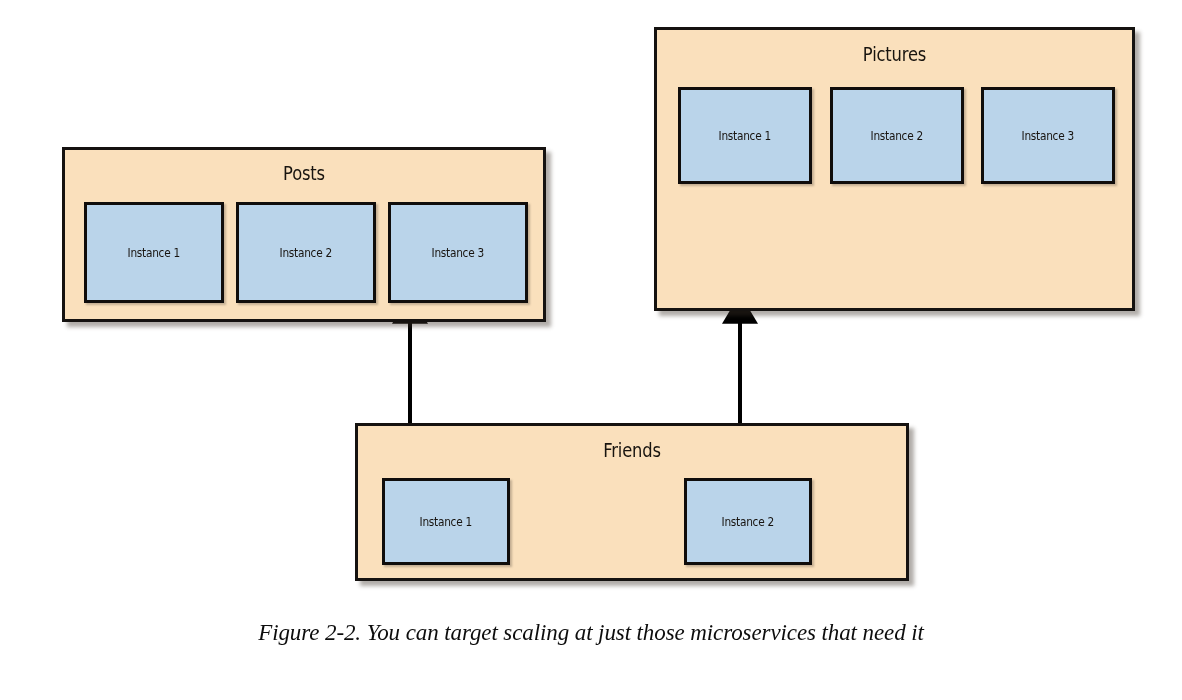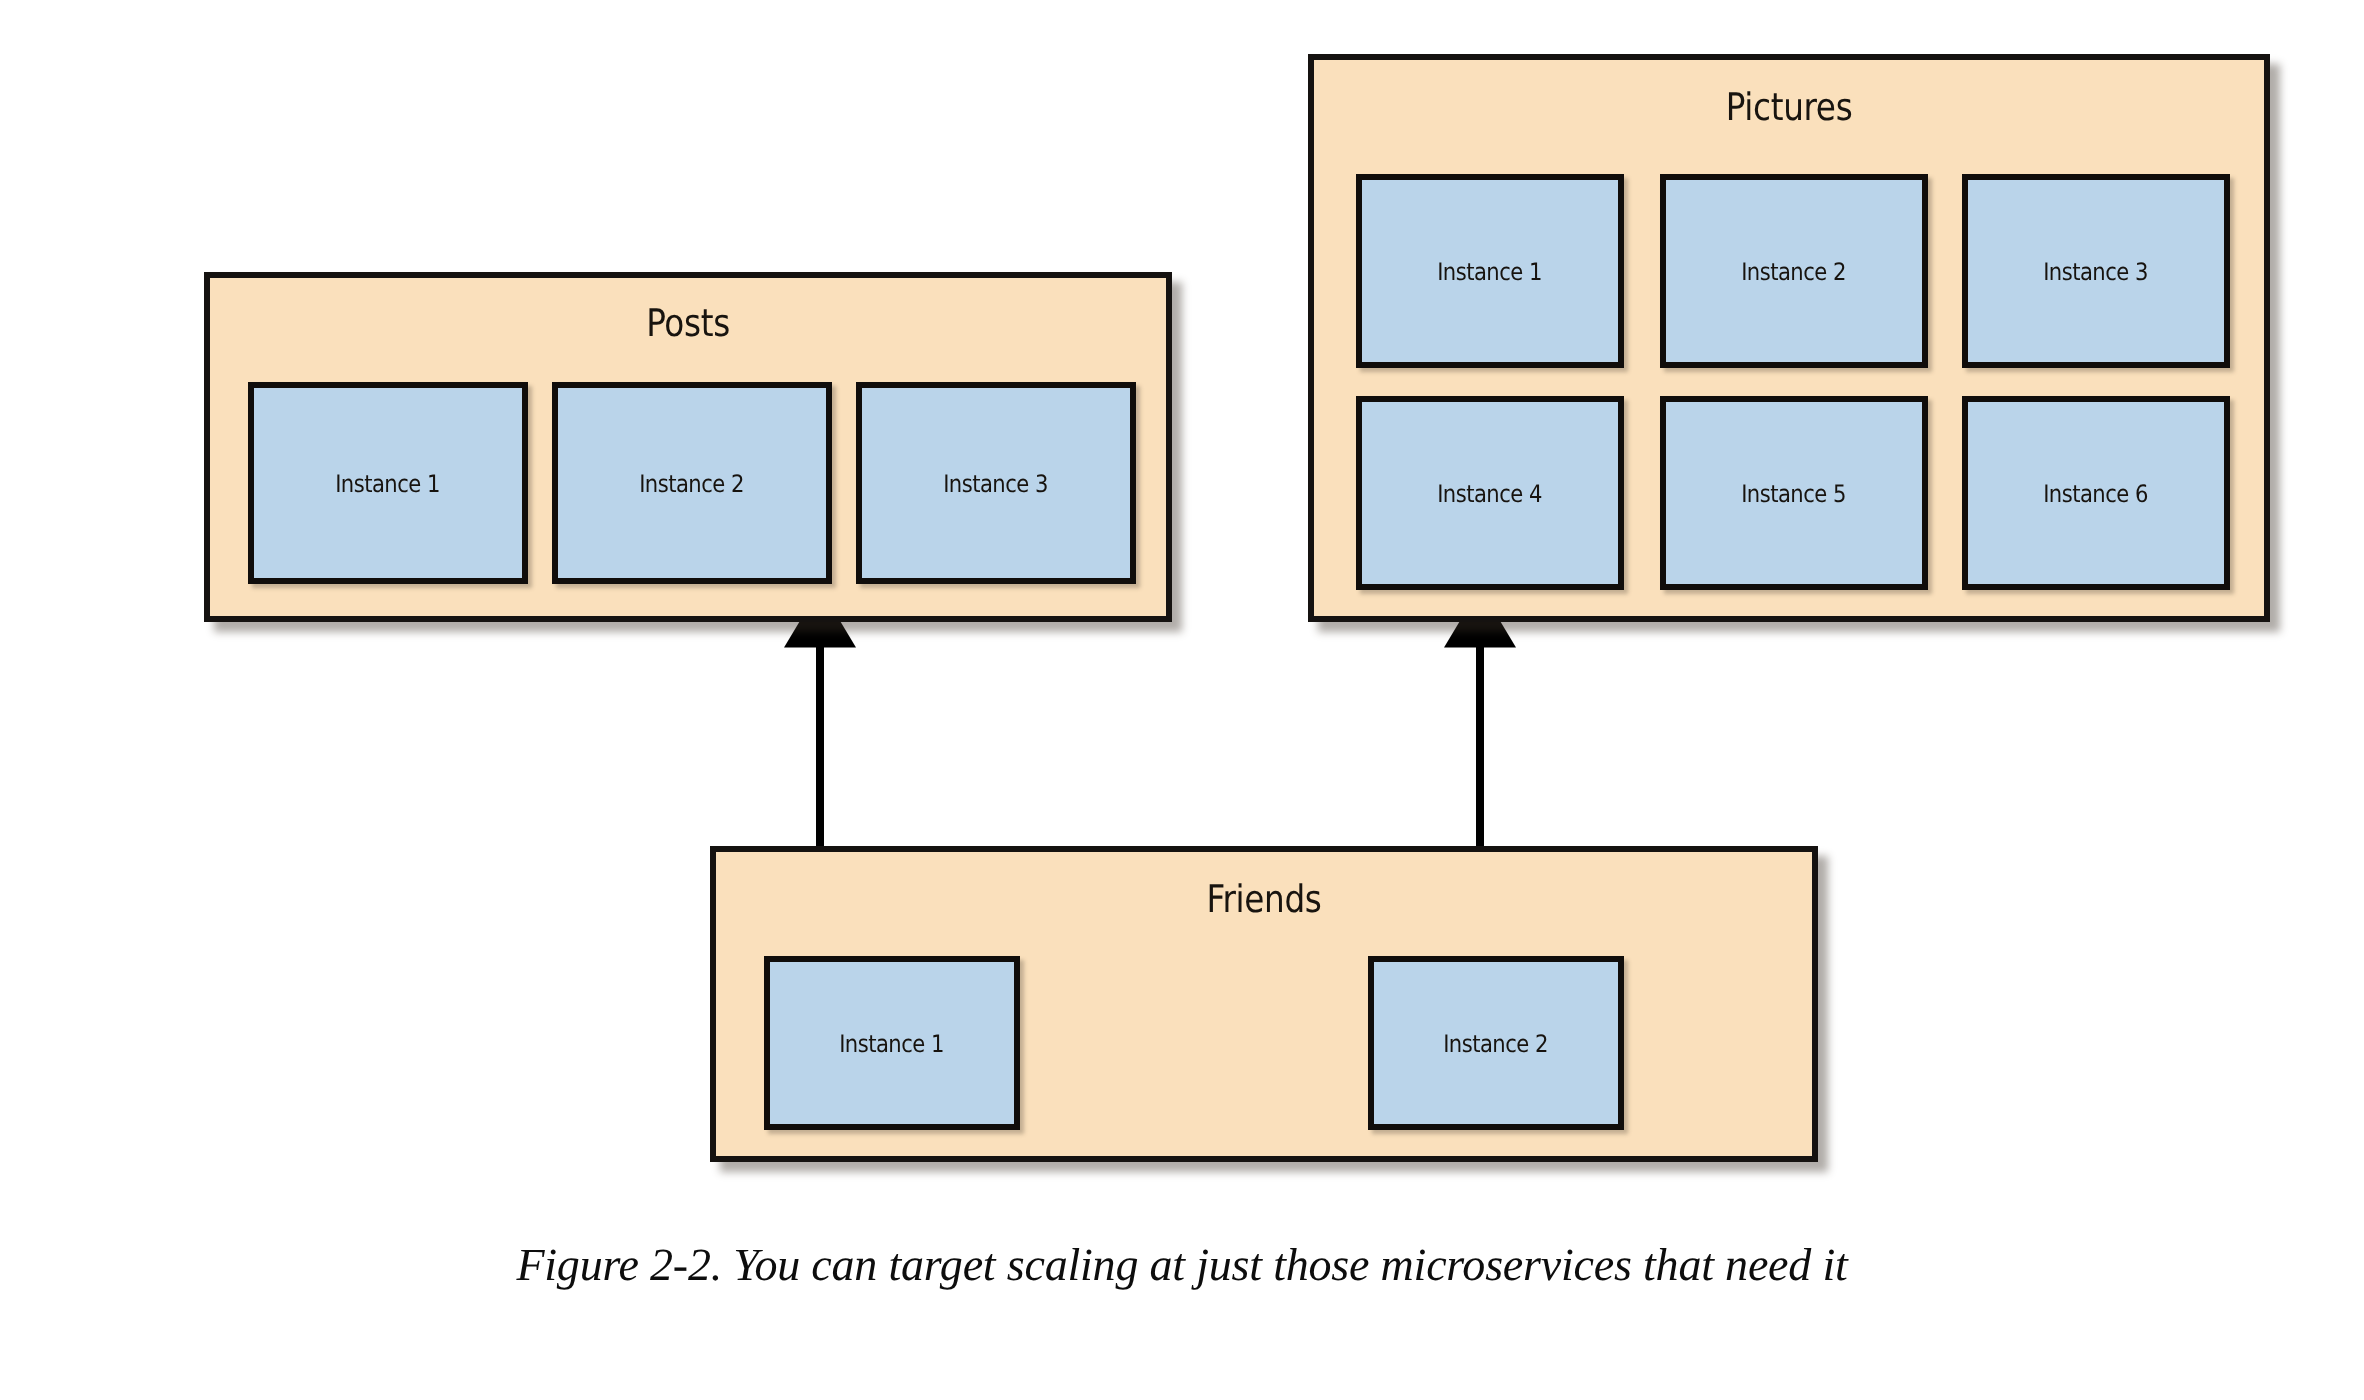--- a/index.html
+++ b/index.html
@@ -67,24 +67,23 @@
     box-shadow: 2px 2px 2px rgba(70, 60, 50, 0.30);
   }
   .instance span {
     display: inline-block;
     transform: scaleX(0.88);
   }
 
   
   #posts-box {
     left: 62px;
-    top: 136px;
+    top: 147px;
     width: 484px;
     height: 175px;
-    margin-left: 40px;
   }
   #posts-box .service-title { top: 12px; }
   #posts-box .instance-area {
     left: 19px;
     top: 52px;
     width: 444px;
     height: 101px;
     justify-content: space-between;
   }
   #posts-box .instance { width: 140px; height: 101px; }
@@ -194,31 +193,20 @@
         <div class="instance">
           <span>Instance 1</span>
         </div>
         <div class="instance">
           <span>Instance 2</span>
         </div>
         <div class="instance">
           <span>Instance 3</span>
         </div>
       </div>
-      <div class="grid-row">
-        <div class="instance">
-          <span>Instance 4</span>
-        </div>
-        <div class="instance">
-          <span>Instance 5</span>
-        </div>
-        <div class="instance">
-          <span>Instance 6</span>
-        </div>
-      </div>
     </div>
   </div>
 
   <div class="service-box" id="friends-box">
     <div class="service-title">Friends</div>
     <div class="instance-area">
       <div class="instance">
         <span>Instance 1</span>
       </div>
       <div class="instance">

